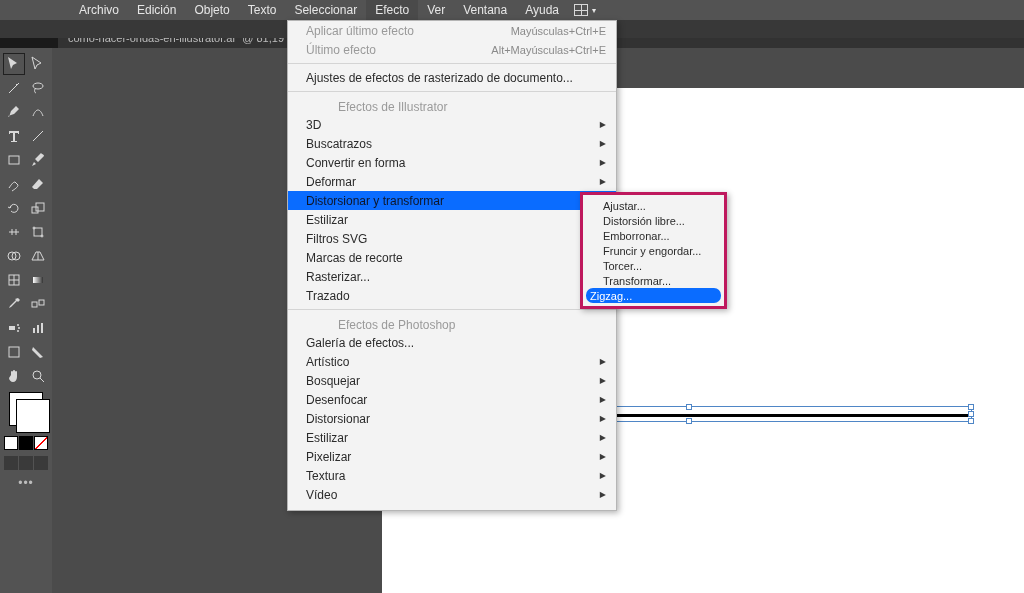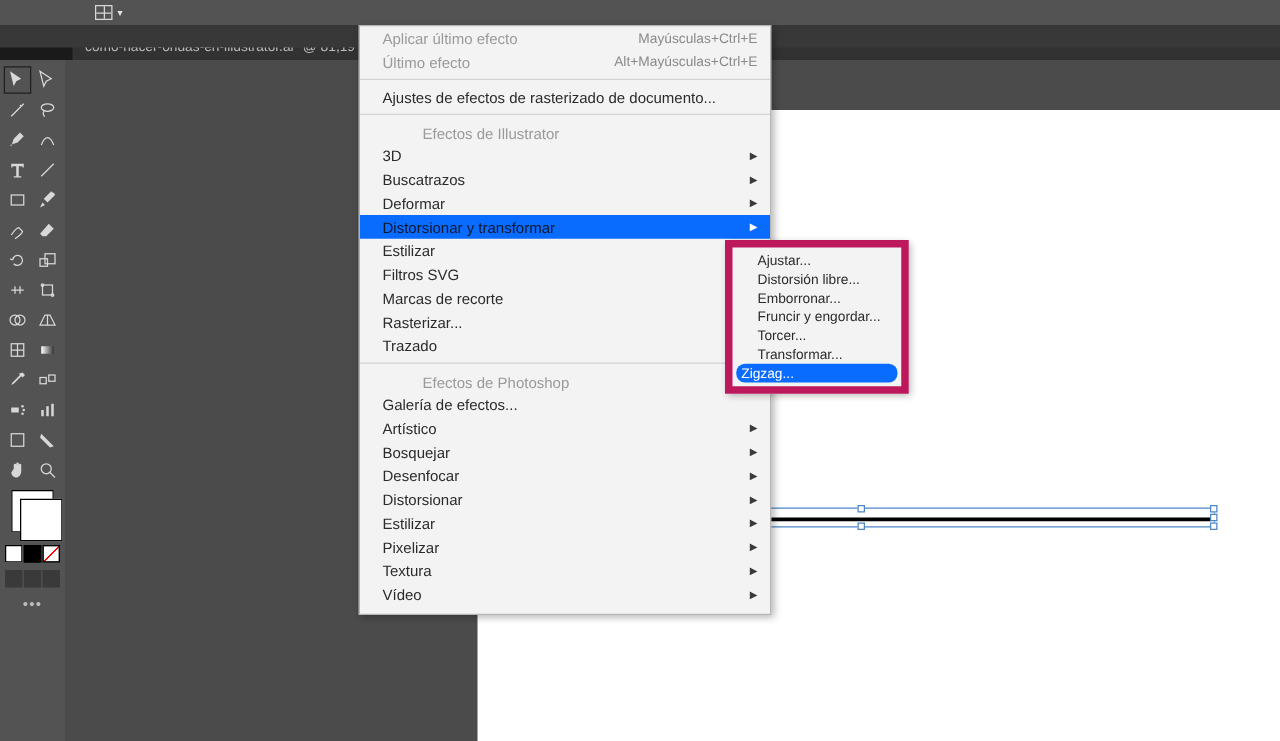--- a/index.html
+++ b/index.html
@@ -50,40 +50,51 @@
 .dd .row { display:flex; align-items:center; justify-content:space-between; padding:2px 10px 2px 18px; color:#2b2b2b; height:19px; }
 .dd .row.disabled { color:#9a9a9a; }
 .dd .row.header { color:#9a9a9a; font-size:11px; padding-top:4px;margin-left:32px; }
 .dd .row .sc { color:#8a8a8a; font-size:11px;text-align:center; }
 .dd .row.sub::after { content:"▶"; font-size:8px; color:#3a3a3a; }
 .dd .row.highlight { background:#0a6cff; color:#0f172a; }
 .dd .row.highlight::after { color:#fff; }
 .dd hr { border:none; border-top:1px solid #d4d4d4; margin:4px 0; }
 
 
-.sub-dd { position:absolute; top:192px; left:580px; width:147px; background:#f3f3f3; border:6px solid #be185d; box-shadow:2px 2px 6px rgba(0,0,0,.3); z-index:60; padding:3px 0;}
+.sub-dd { position:absolute; top:192px; left:580px; width:147px; background:#f3f3f3; border:3px solid #be185d; box-shadow:2px 2px 6px rgba(0,0,0,.3); z-index:60; padding:3px 0;}
 .sub-dd .srow { padding:1px 10px 1px 20px; color:#2b2b2b; height:15px; display:flex; align-items:center; font-size:11px;}
 .sub-dd .srow.highlight { background:#0a6cff; color:#fff; border-radius:7px; margin:0 3px; padding-left:4px;text-align:right;}
 
 .arrange-docs { width:14px; height:12px; border:1px solid #d8d8d8; position:relative;}
 .arrange-docs::before,.arrange-docs::after{content:"";position:absolute;background:#d8d8d8;}
 .arrange-docs::before{width:1px;top:0;bottom:0;left:6px;}
 .arrange-docs::after{height:1px;left:0;right:0;top:5px;}
 .chev{font-size:8px;}
 </style>
 </head>
 <body>
 
 <div class="titlebar">
   <div class="app-icon">Ai</div>
   <svg class="home-icon" viewBox="0 0 24 24" fill="#d8d8d8">
       <path d="M12 3l9 8h-3v9h-4v-6h-4v6H6v-9H3z"></path>
     </svg>
 </div>
 <div class="menubar">
+  <div id="menu-items" style="display:flex;">
+      <div class="mitem">Archivo</div>
+      <div class="mitem">Edición</div>
+      <div class="mitem">Objeto</div>
+      <div class="mitem">Texto</div>
+      <div class="mitem">Seleccionar</div>
+      <div class="mitem active">Efecto</div>
+      <div class="mitem">Ver</div>
+      <div class="mitem">Ventana</div>
+      <div class="mitem">Ayuda</div>
+    </div>
   <div class="arrange-icon">
     <div class="arrange-docs"></div>
       <span class="chev">▾</span>
   </div>
 </div>
 <div class="controlbar"></div>
 
 <div class="tabrow">
   <div class="doctab">como-hacer-ondas-en-illustrator.ai* @ 81,19 %  (RGB/...</div>
 </div>
@@ -325,20 +336,23 @@
       <span>Efectos de Illustrator</span>
     </div>
   <div id="ill-list">
       <div class="row sub">
         <span>3D</span>
       </div>
       <div class="row sub">
         <span>Buscatrazos</span>
       </div>
       <div class="row sub">
+        <span>Convertir en forma</span>
+      </div>
+      <div class="row sub">
         <span>Deformar</span>
       </div>
       <div class="row sub highlight">
         <span>Distorsionar y transformar</span>
       </div>
       <div class="row sub">
         <span>Estilizar</span>
       </div>
       <div class="row sub">
         <span>Filtros SVG</span>

